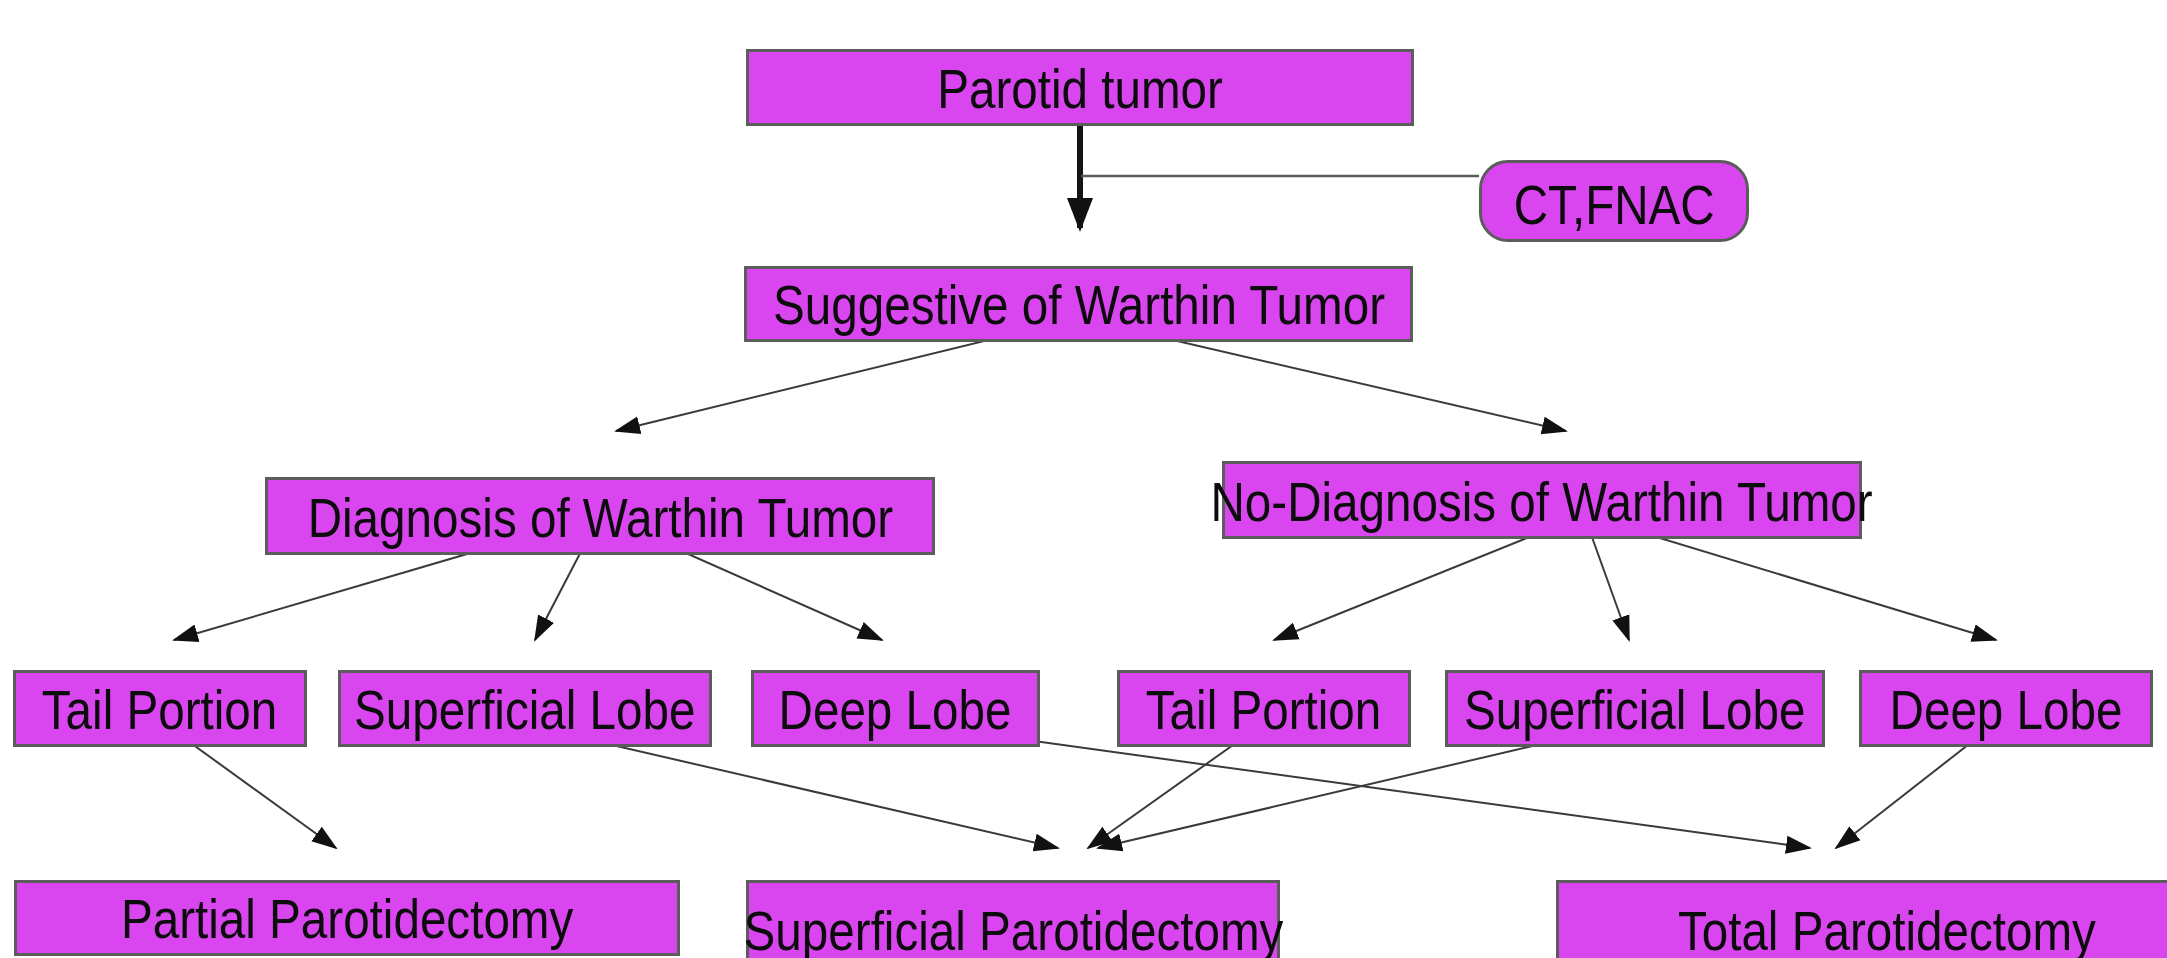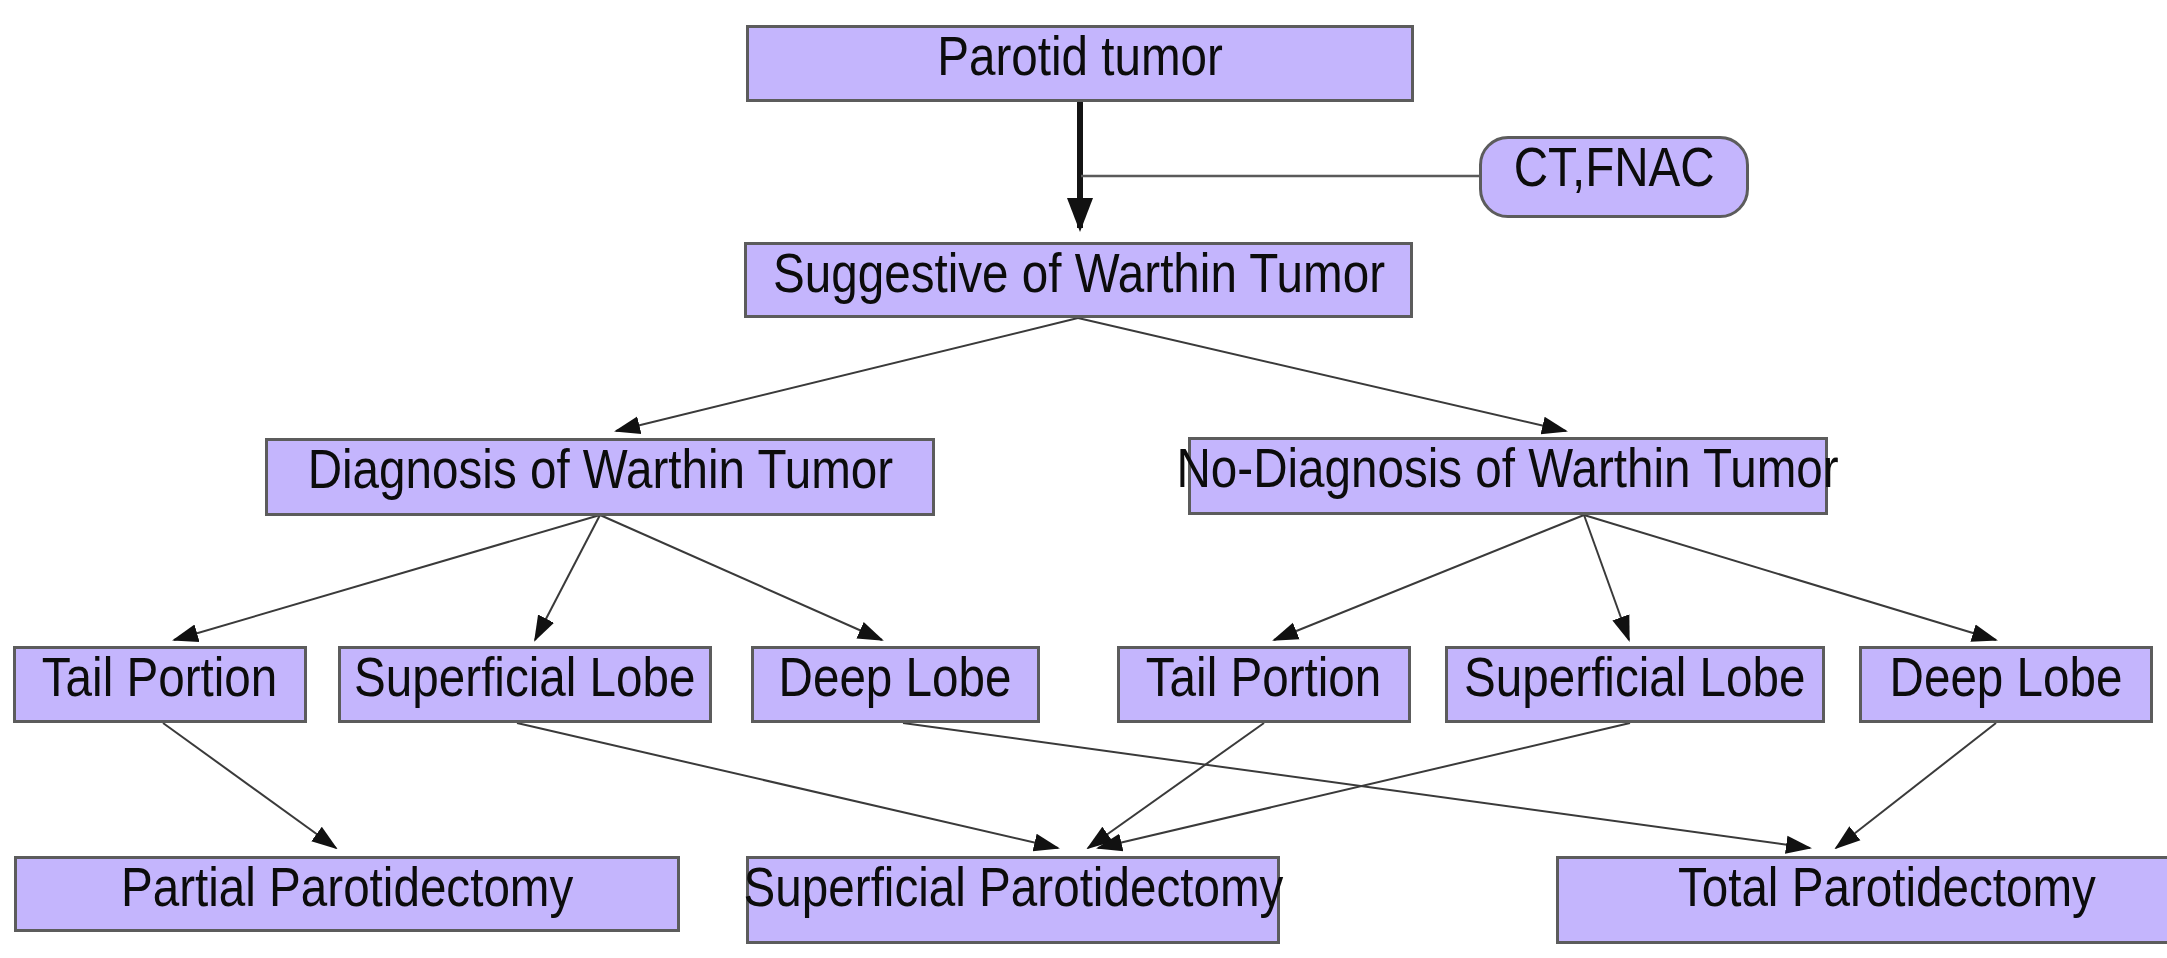--- a/index.html
+++ b/index.html
@@ -30,27 +30,28 @@
     stroke: #141414;
     stroke-width: 6;
   }
   #edges line.plain {
     stroke: #5a5a5a;
     stroke-width: 2.5;
   }
   .node {
     position: absolute;
     box-sizing: border-box;
-    background: #c4b5fd;
+    background: #d946ef;
     border: 3px solid #5c5c5c;
     display: flex;
-    align-items: flex-start;
+    align-items: flex-end;
     justify-content: center;
     color: #0c0c0c;
     white-space: nowrap;
+    margin-top: 24px;
   }
   .node span {
     display: inline-block;
     font-size: 56px;
     line-height: 1;
     transform: scaleX(0.85);
     transform-origin: center;
     padding-bottom: 6px;
   }
 </style>
@@ -97,25 +98,25 @@
   </div>
 
   <div class="node" style="left:1479px; top:136px; width:270px; height:82px;border-radius:29px;">
     <span>CT,FNAC</span>
   </div>
 
   <div class="node" style="left:744px; top:242px; width:669px; height:76px;">
     <span>Suggestive of Warthin Tumor</span>
   </div>
 
-  <div class="node" style="left:265px; top:438px; width:670px; height:78px;">
+  <div class="node" style="left:265px; top:453px; width:670px; height:78px;">
     <span>Diagnosis of Warthin Tumor</span>
   </div>
 
-  <div class="node" style="left:1188px; top:437px; width:640px; height:78px;">
+  <div class="node" style="left:1222px; top:437px; width:640px; height:78px;">
     <span>No-Diagnosis of Warthin Tumor</span>
   </div>
 
   <div class="node" style="left:13px; top:646px; width:294px; height:77px;">
     <span>Tail Portion</span>
   </div>
 
   <div class="node" style="left:338px; top:646px; width:374px; height:77px;">
     <span>Superficial Lobe</span>
   </div>

